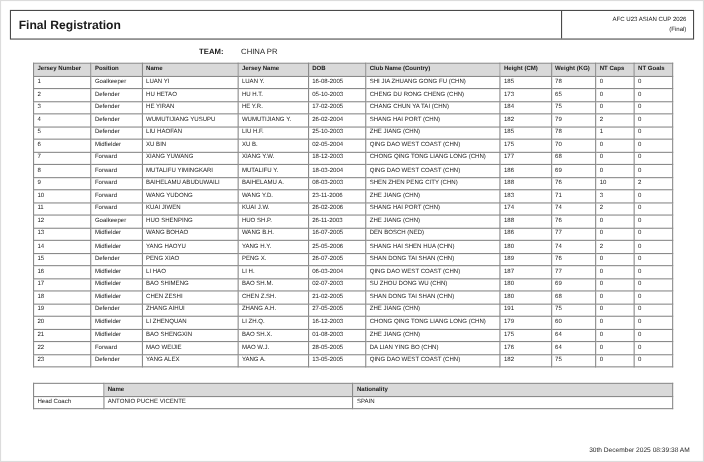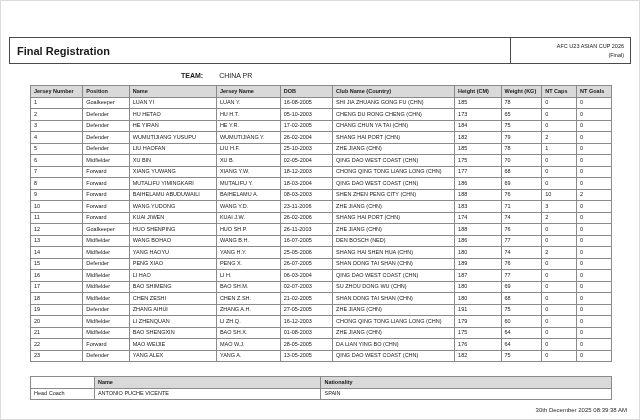--- a/index.html
+++ b/index.html
@@ -15,21 +15,20 @@
     background:#ffffff;
     border:1px solid #dcdcdc;
     padding:8px 8px 0 8px;
     overflow:hidden;
   }
   .header-box {
     display:flex;
     border:1px solid #4a4a4a;
     height:27px;
     align-items:stretch;
-    margin-top:28px;
   }
   .header-title {
     flex:1;
     font-size:11px;
     font-weight:bold;
     padding:7px 7px;
   }
   .header-right {
     width:120px;
     border-left:1px solid #4a4a4a;

